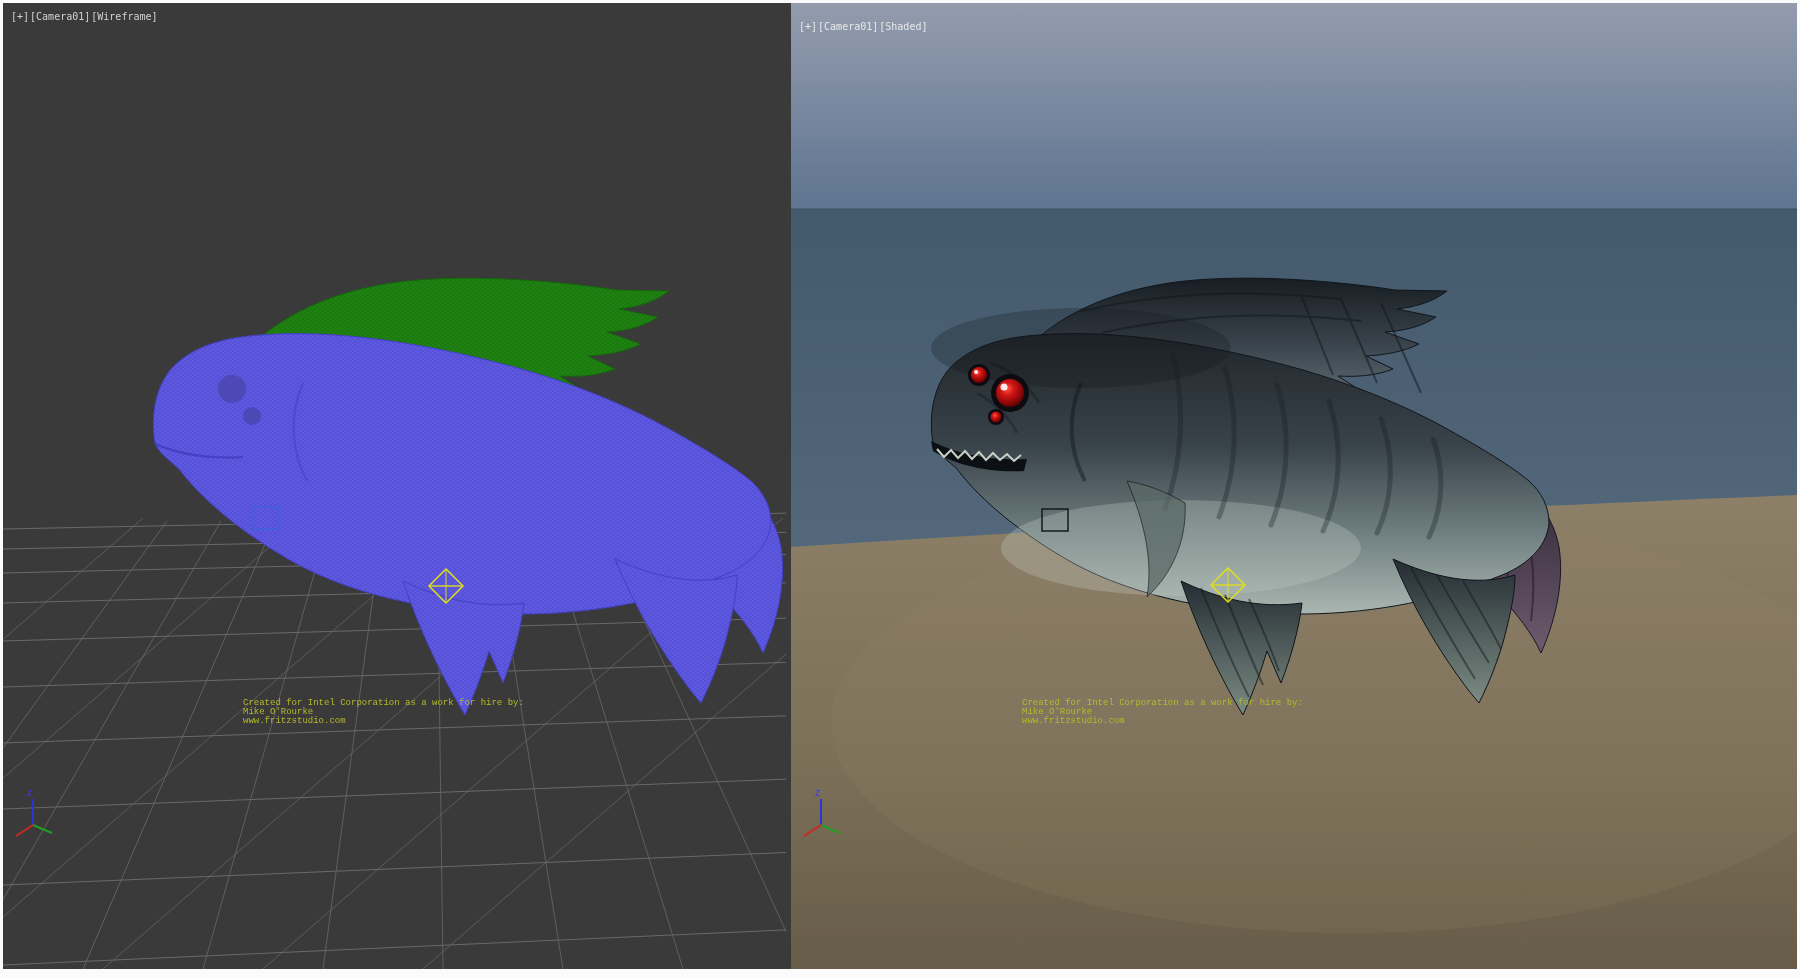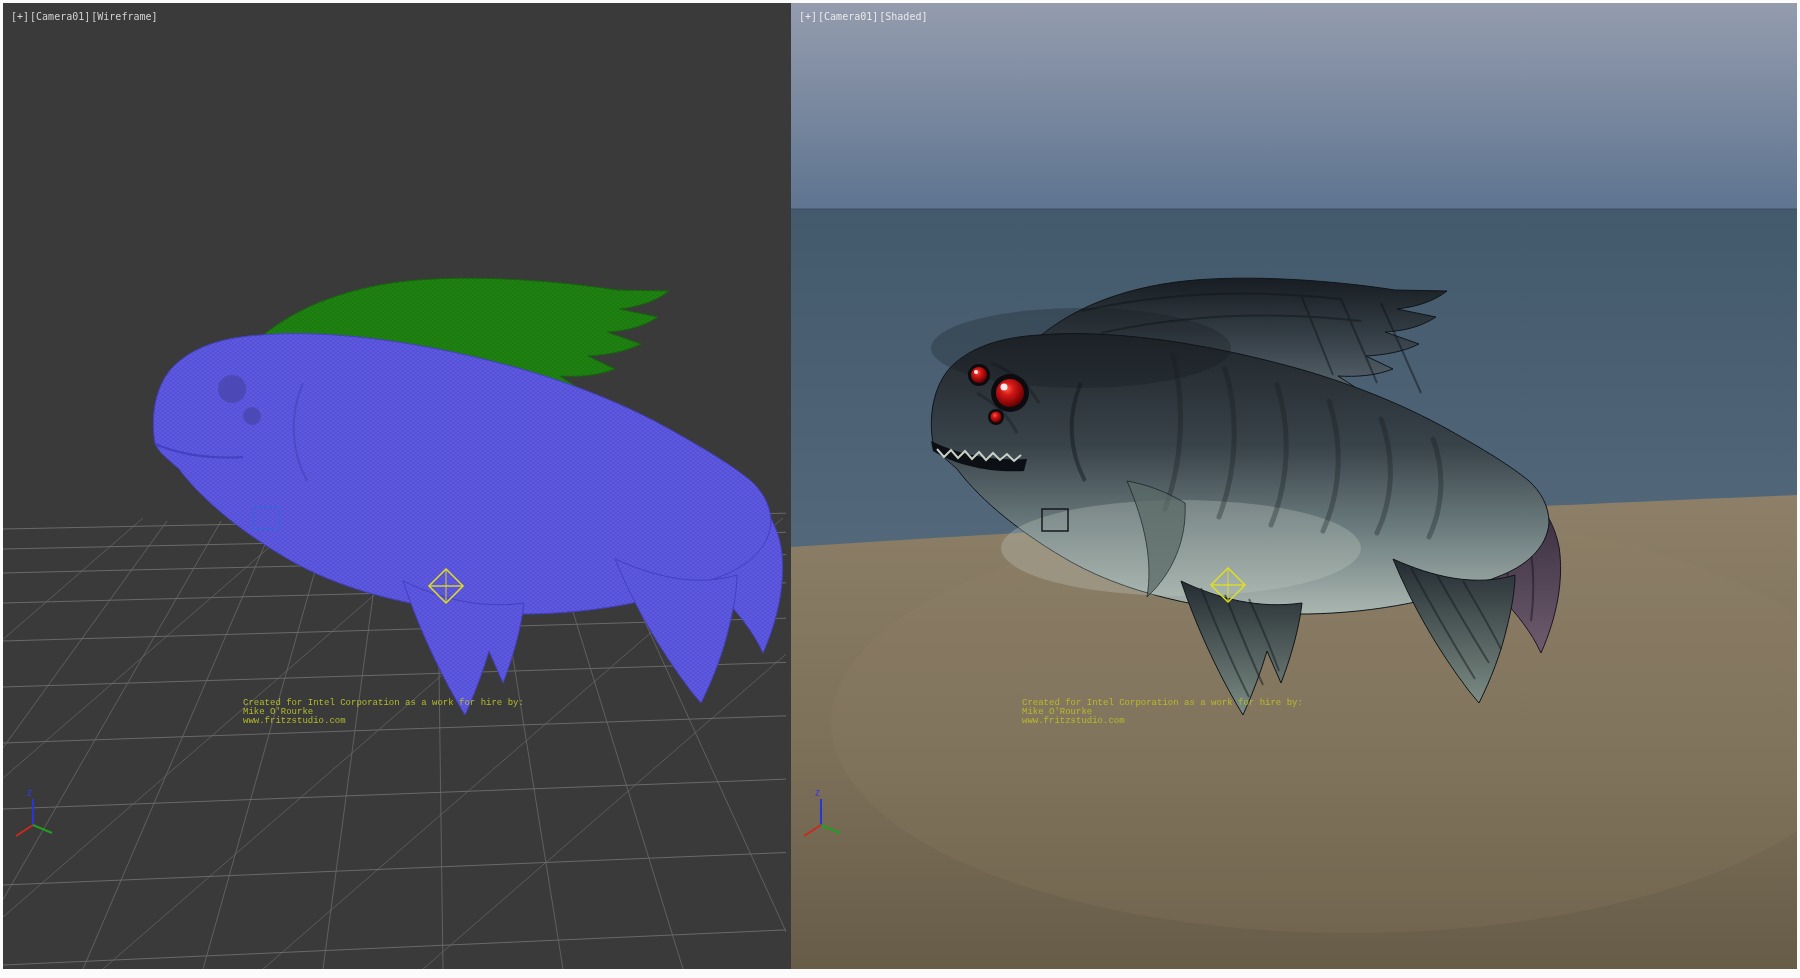--- a/index.html
+++ b/index.html
@@ -6,21 +6,21 @@
   html,body { width:1800px; height:978px; overflow:hidden; background:#fbfbfb;
               font-family:"Liberation Sans", sans-serif; }
   .stage { position:absolute; inset:0; background:#fbfbfb; }
   .viewport { position:absolute; top:3px; height:966px; overflow:hidden; }
   #vp-left  { left:3px;   width:894px;  background:#3a3a3a; }
   #vp-right { left:791px; width:1006px; background:#62789a; }
   .viewport svg.vp-canvas { position:absolute; top:0; left:0; display:block; }
   .vp-label { position:absolute; top:8px; left:8px; z-index:6;
               font-family:"DejaVu Sans Mono", monospace; font-size:10px;
               color:#d2d2d2; user-select:none; white-space:nowrap; }
-  #vp-right .vp-label { color:#e8e8e8; }
+  #vp-right .vp-label { color:#e8e8e8;margin-top:10px; }
   .vp-label span { margin-right:1px; cursor:pointer; }
   .watermark { position:absolute; z-index:5; color:#b4ba2b; font-size:9px;
                line-height:9px; white-space:nowrap;font-family:Liberation Mono, monospace; }
   #vp-left  .watermark { left:240px; top:696px; }
   #vp-right .watermark { left:231px; top:696px; }
 </style>
 </head>
 <body>
 
 

